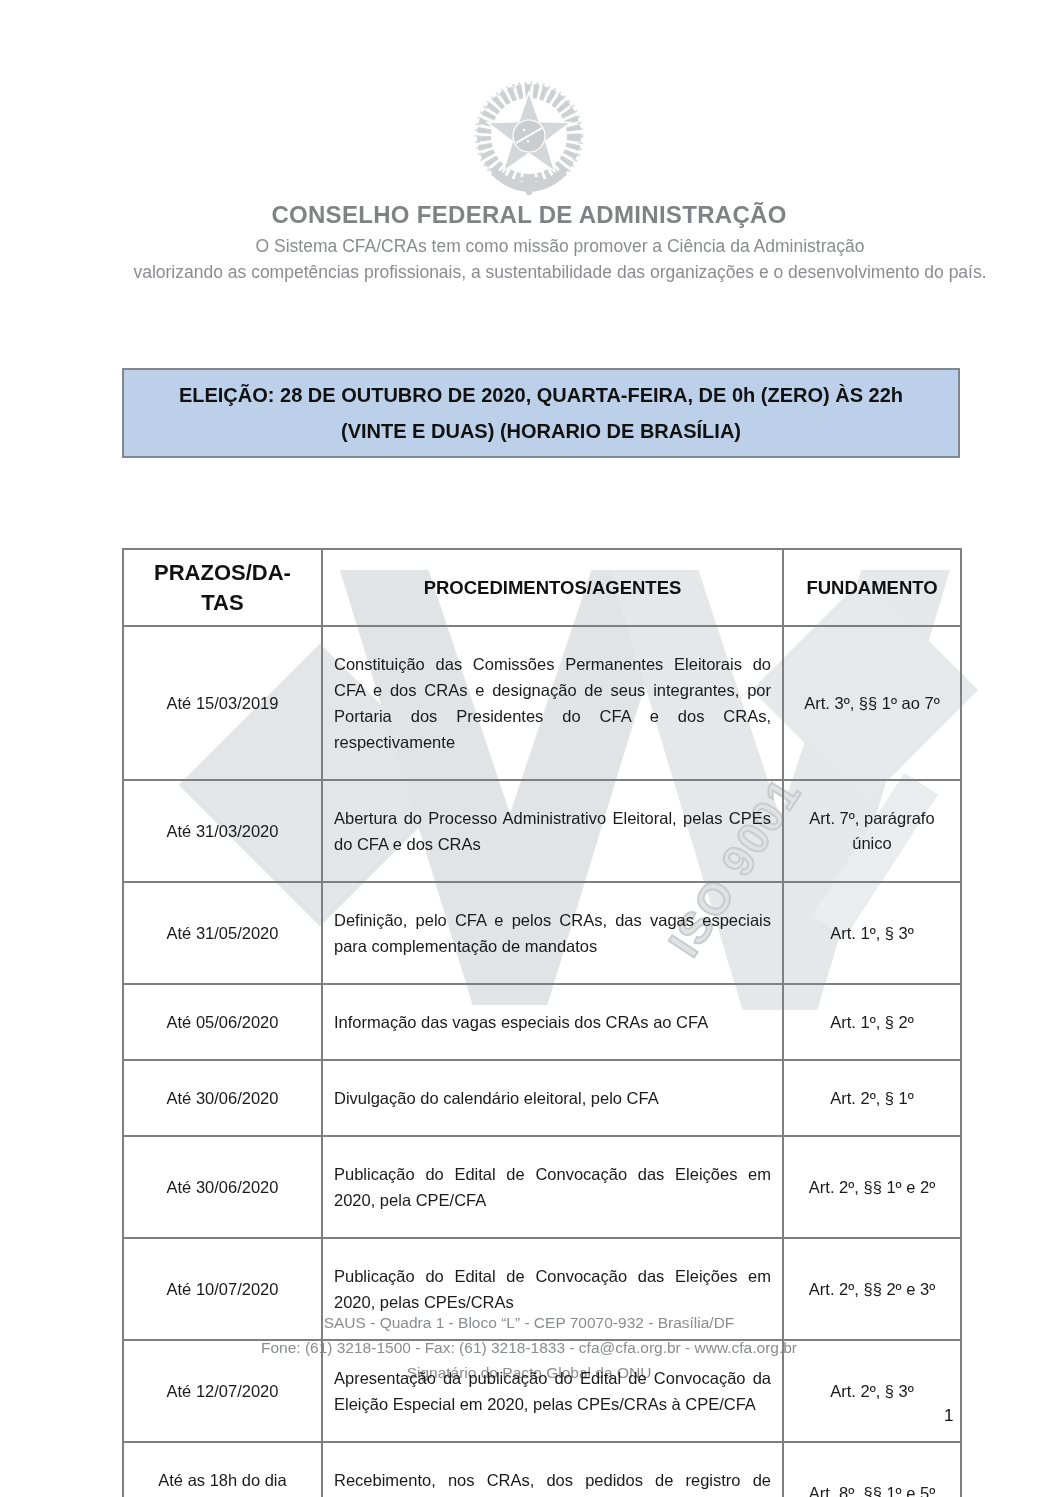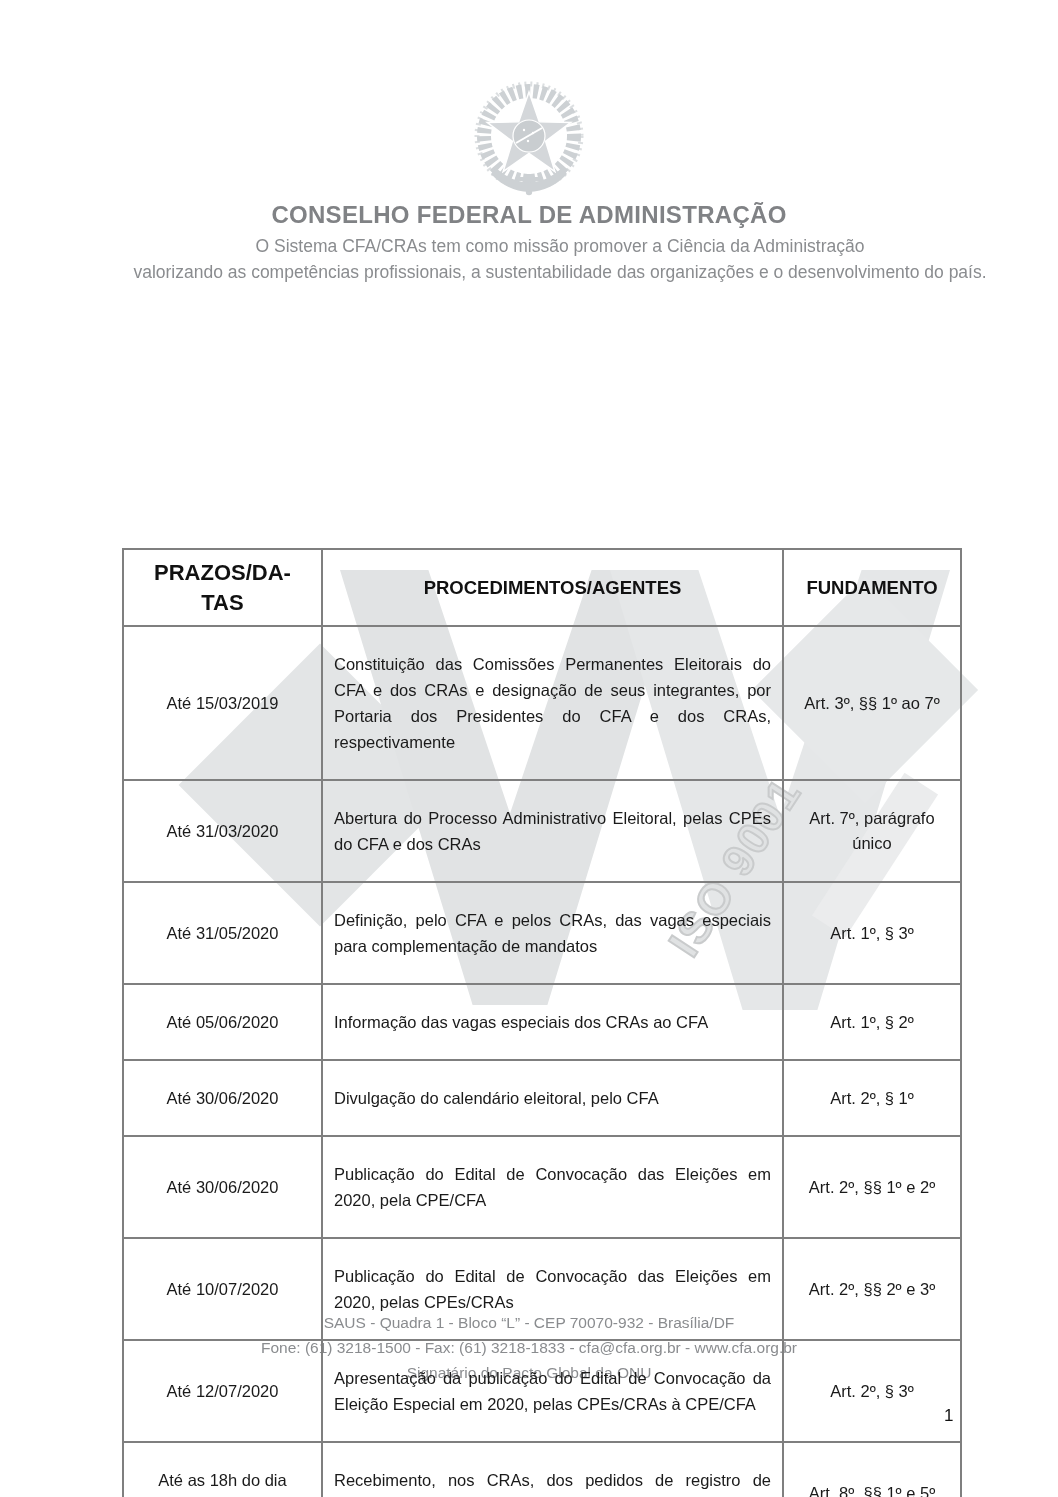--- a/index.html
+++ b/index.html
@@ -94,20 +94,24 @@
         <path d="M30,94 Q46,111 68,112 Q90,111 106,94 L101,88 Q86,102 68,102.5 Q50,102 35,88 Z" fill="#cdd1d4"></path>
       </g>
     </svg>
   </div>
 
   <div class="org-name">CONSELHO FEDERAL DE ADMINISTRAÇÃO</div>
   <div class="mission">O Sistema CFA/CRAs tem como missão promover a Ciência da Administração
 valorizando as competências profissionais, a sustentabilidade das organizações e o desenvolvimento do país.</div>
 
 
+  <div class="notice">
+    <div class="notice-text">ELEIÇÃO: 28 DE OUTUBRO DE 2020, QUARTA-FEIRA, DE 0h (ZERO) ÀS 22h
+(VINTE E DUAS) (HORARIO DE BRASÍLIA)</div>
+  </div>
 
   <table class="cal-table">
     <colgroup>
         <col style="width:199px">
         <col style="width:461px">
         <col style="width:178px">
       </colgroup>
     <tbody>
         <tr style="height:77px;">
       <th class="h-dates">PRAZOS/DA-

